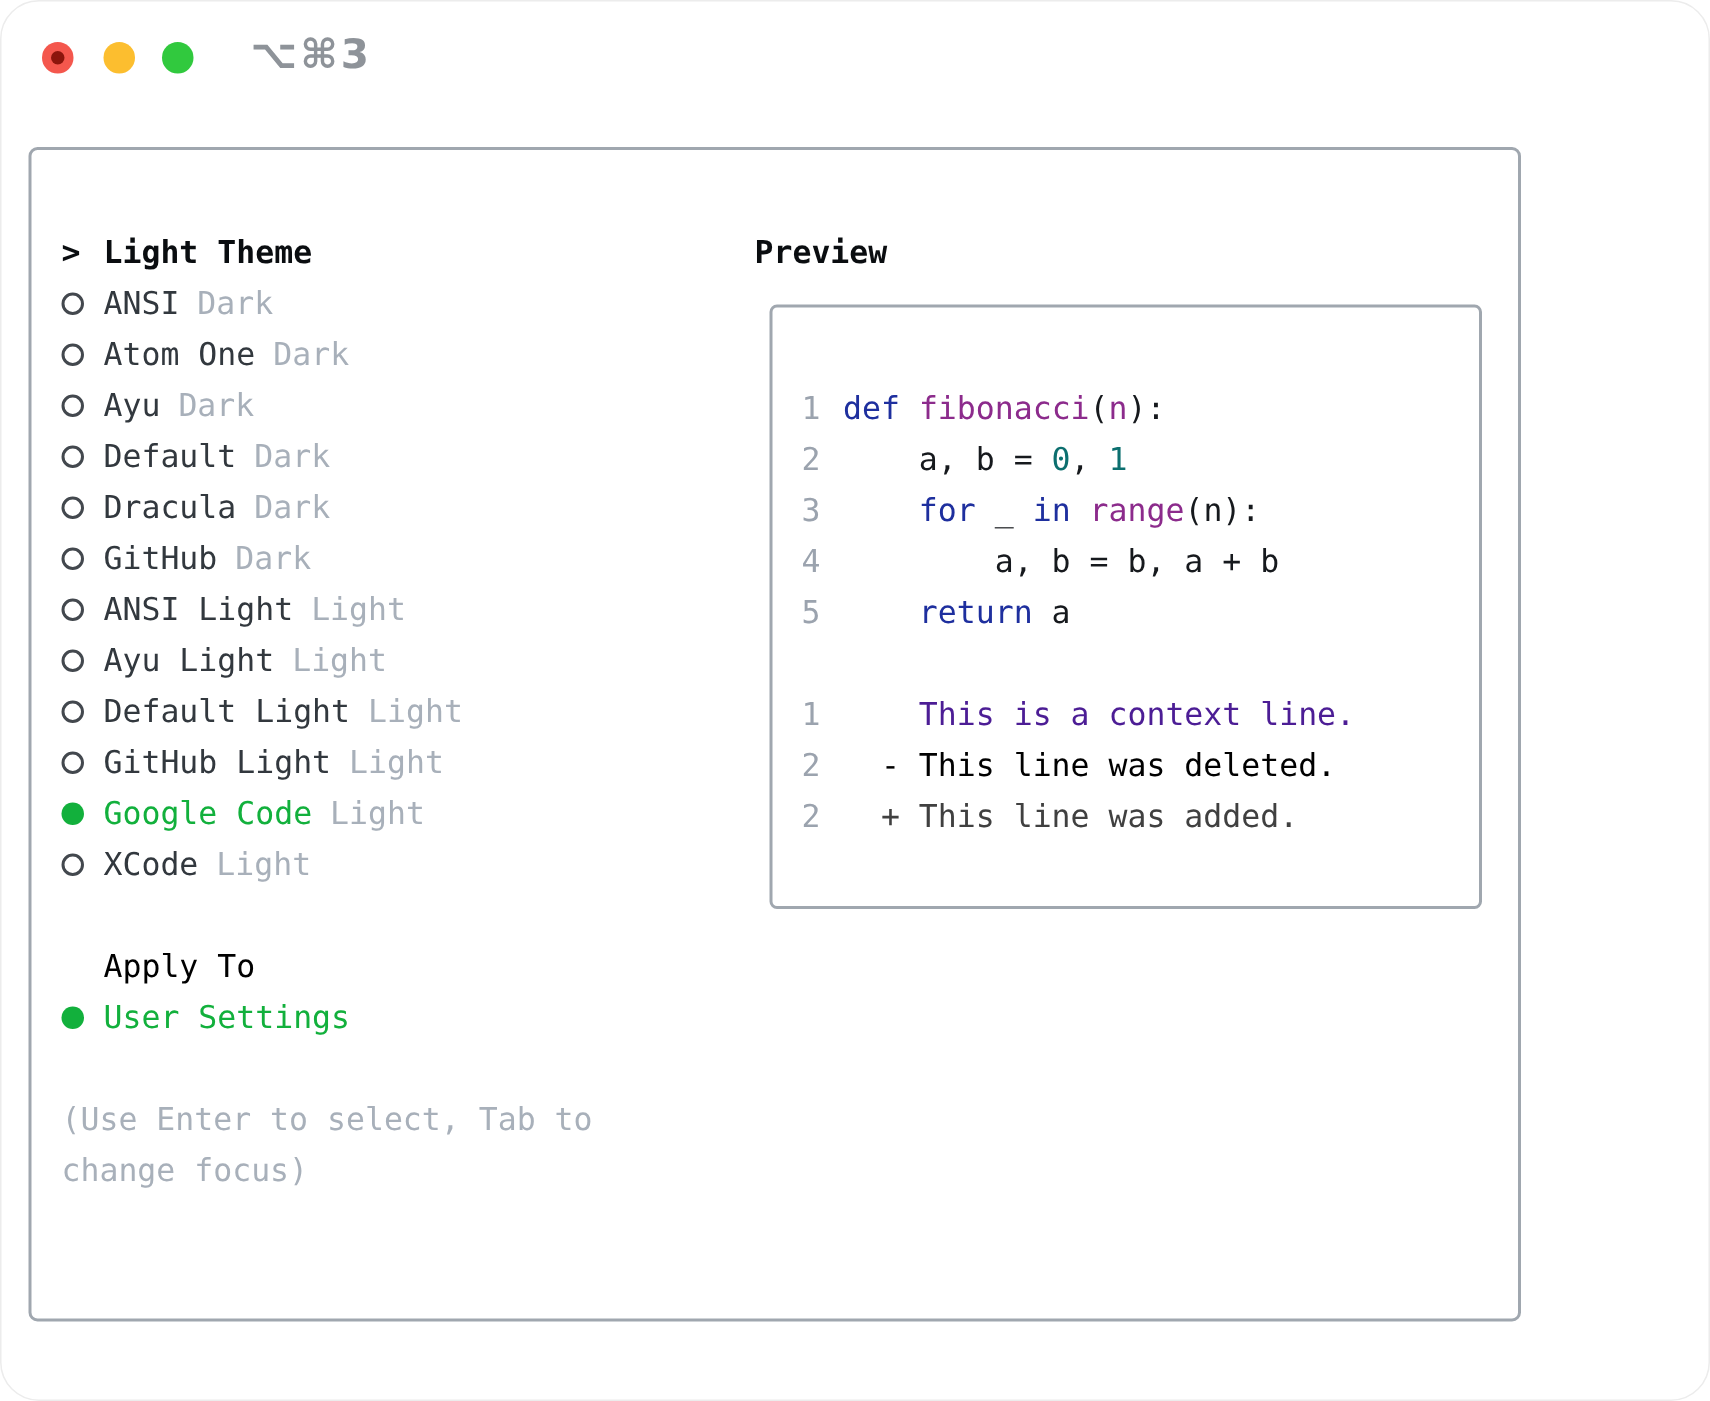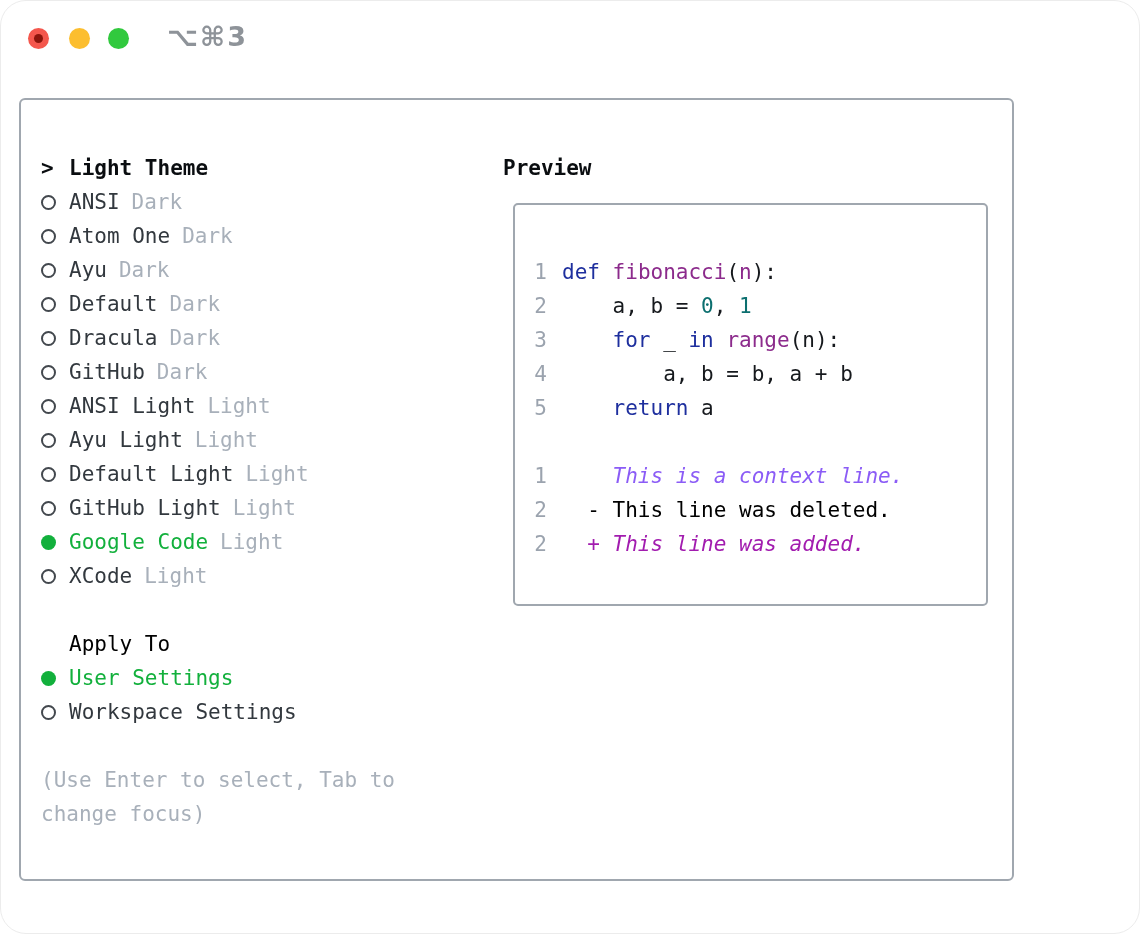--- a/index.html
+++ b/index.html
@@ -93,41 +93,40 @@
         </div>
 
       <div class="spacer"></div>
 
       <div class="row">
         <span class="focus-prefix"></span><span>Apply To</span>
       </div>
 
       <div id="apply-list">
           <div class="row"><span class="marker filled"></span><span class="item-name selected">User Settings</span></div>
-          <div class="row"><span class="marker hollow"></span><span class="item-name">Workspace Settings</span></div>
         </div>
 
       <div class="spacer"></div>
 
       <div class="hint-line">(Use Enter to select, Tab to</div>
       <div class="hint-line">change focus)</div>
     </div>
 
     <div class="preview-header">Preview</div>
 
     <div class="preview-box">
       <div id="code-lines">
           <div class="code-line"><span class="lno" style="color: rgb(155, 163, 174);">1</span><span style="color: rgb(30, 47, 158);">def</span><span style="color: rgb(22, 25, 29);"> </span><span style="color: rgb(140, 43, 140);">fibonacci</span><span style="color: rgb(22, 25, 29);">(</span><span style="color: rgb(140, 43, 140);">n</span><span style="color: rgb(22, 25, 29);">):</span></div>
           <div class="code-line"><span class="lno" style="color: rgb(155, 163, 174);">2</span><span style="color: rgb(22, 25, 29);">    a, b = </span><span style="color: rgb(12, 111, 111);">0</span><span style="color: rgb(22, 25, 29);">, </span><span style="color: rgb(12, 111, 111);">1</span></div>
           <div class="code-line"><span class="lno" style="color: rgb(155, 163, 174);">3</span><span style="color: rgb(22, 25, 29);">    </span><span style="color: rgb(30, 47, 158);">for</span><span style="color: rgb(22, 25, 29);"> _ </span><span style="color: rgb(30, 47, 158);">in</span><span style="color: rgb(22, 25, 29);"> </span><span style="color: rgb(140, 43, 140);">range</span><span style="color: rgb(22, 25, 29);">(n):</span></div>
           <div class="code-line"><span class="lno" style="color: rgb(155, 163, 174);">4</span><span style="color: rgb(22, 25, 29);">        a, b = b, a + b</span></div>
           <div class="code-line"><span class="lno" style="color: rgb(155, 163, 174);">5</span><span style="color: rgb(22, 25, 29);">    </span><span style="color: rgb(30, 47, 158);">return</span><span style="color: rgb(22, 25, 29);"> a</span></div>
         </div>
       <div class="spacer"></div>
       <div id="diff-lines">
-          <div class="code-line"><span class="lno" style="color: rgb(155, 163, 174);">1</span><span style="color: #8b5cf6; font-style: italic;">    This is a context line.</span></div>
+          <div class="code-line"><span class="lno" style="color: rgb(155, 163, 174);">1</span><span style="color: #4c1d95;">    This is a context line.</span></div>
           <div class="code-line"><span class="lno" style="color: rgb(155, 163, 174);">2</span><span style="color: #000000;">  - This line was deleted.</span></div>
-          <div class="code-line"><span class="lno" style="color: rgb(155, 163, 174);">2</span><span style="color: #a21caf; font-style: italic;">  + This line was added.</span></div>
+          <div class="code-line"><span class="lno" style="color: rgb(155, 163, 174);">2</span><span style="color: #404040;">  + This line was added.</span></div>
         </div>
     </div>
 
   </div>
 </div>
 
 </body></html>

